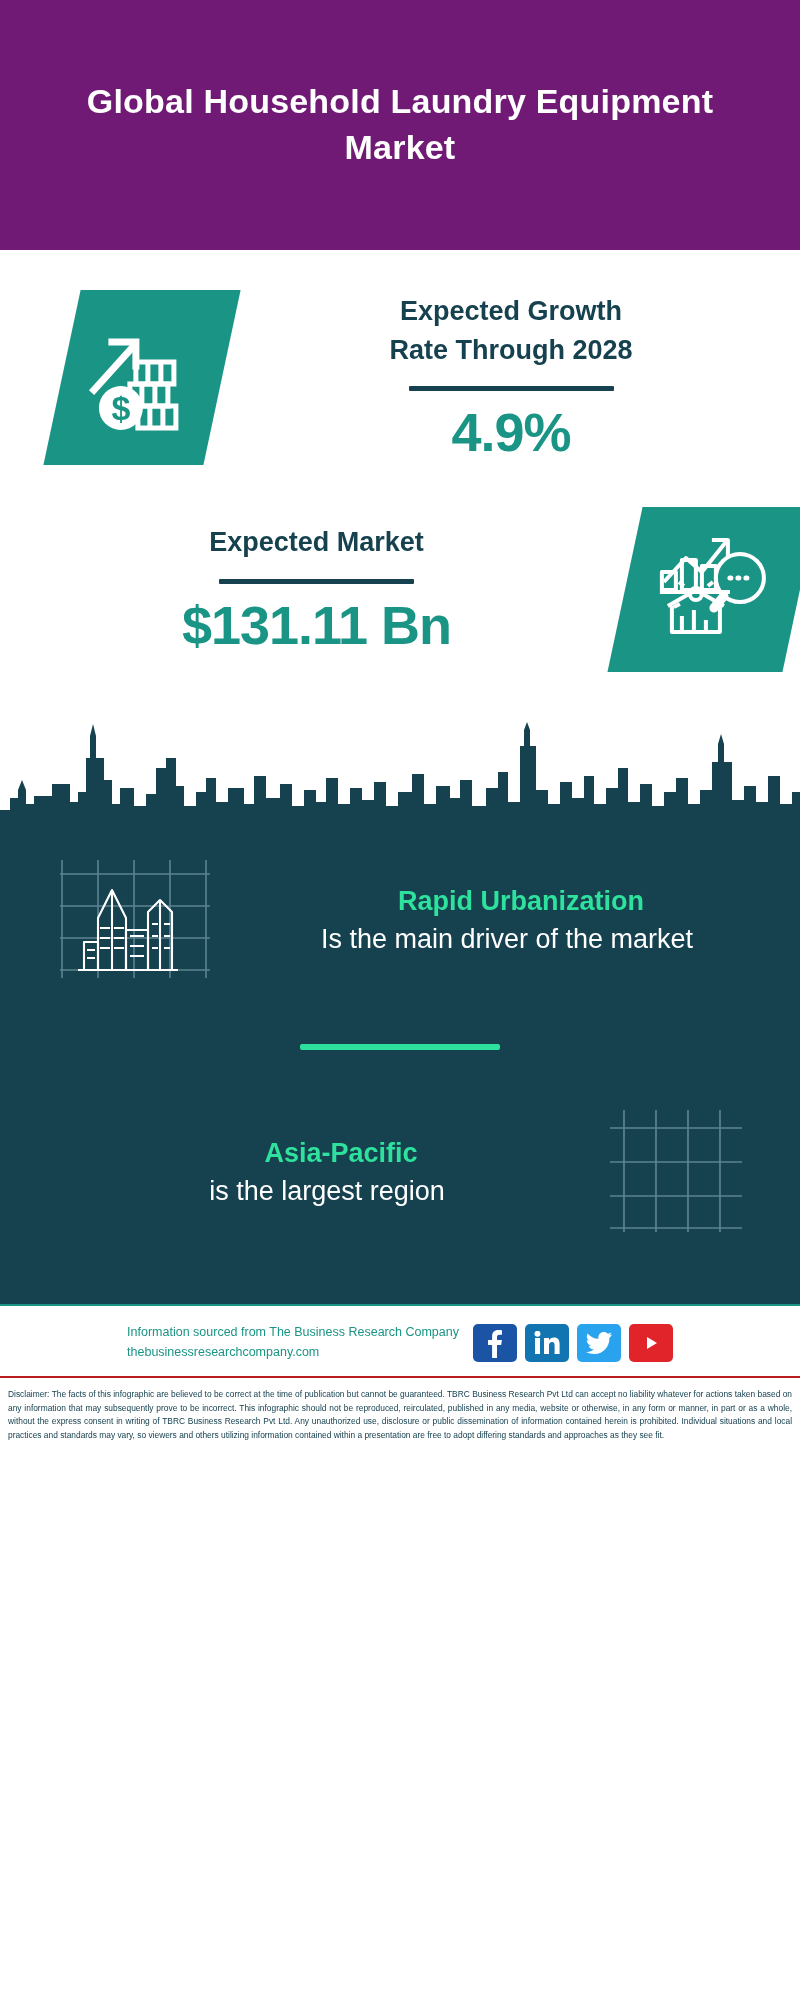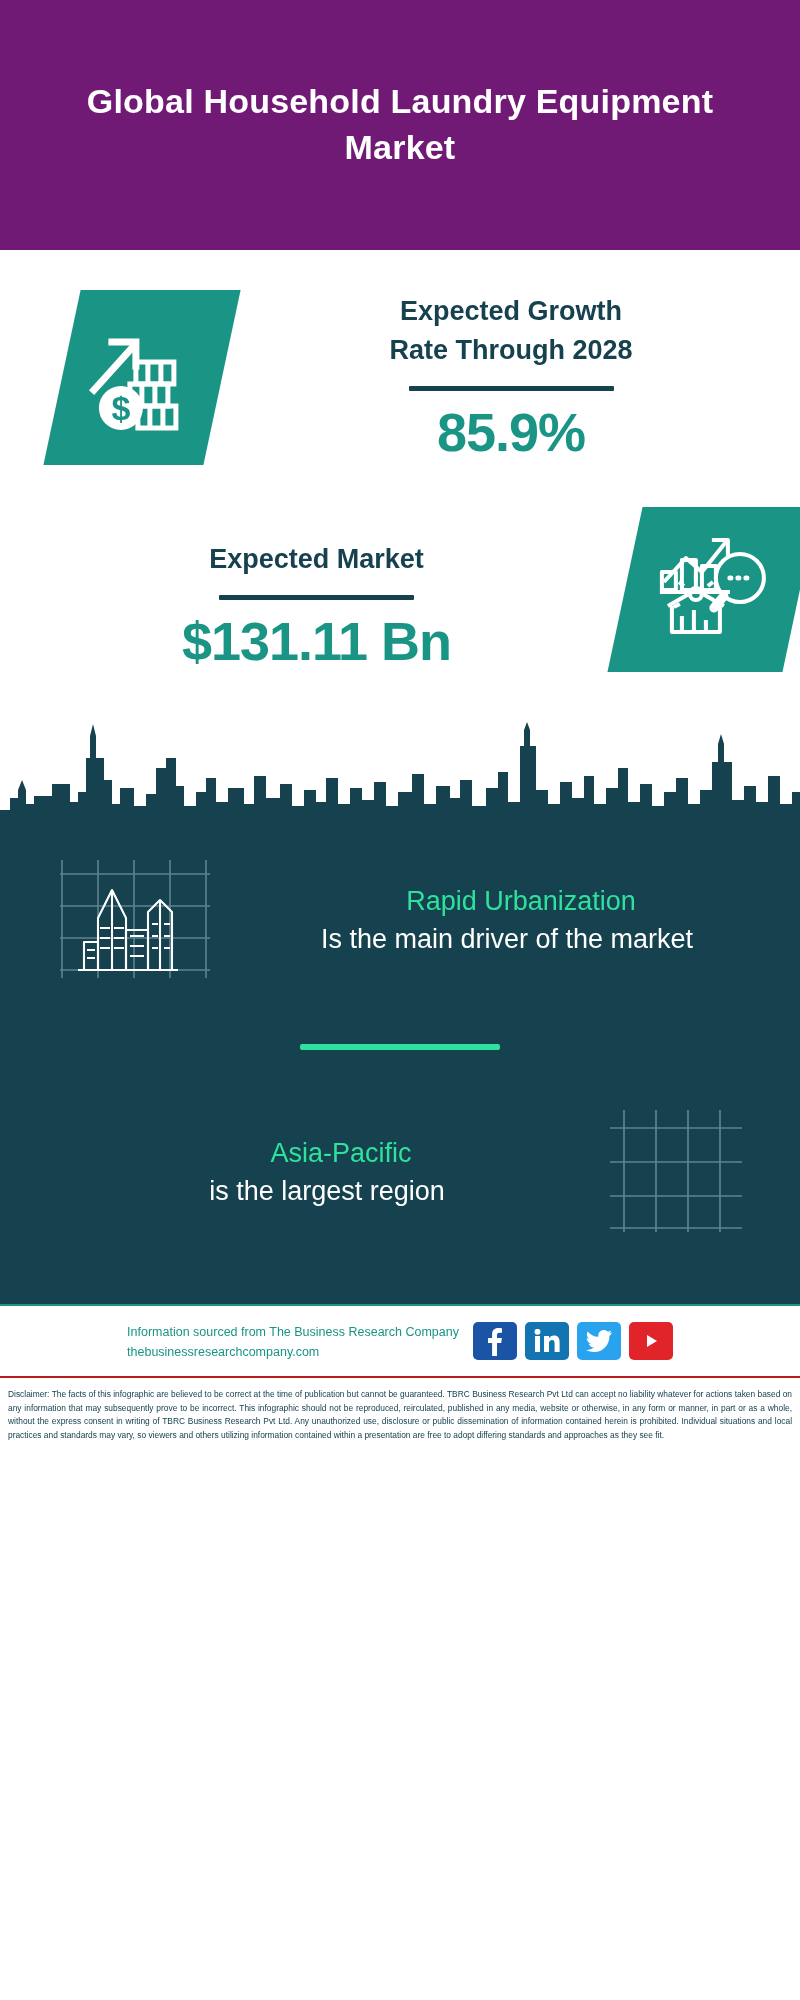--- a/index.html
+++ b/index.html
@@ -59,53 +59,53 @@
     height:5px; background:#16414f;
     width:205px; margin:16px auto 10px auto; border-radius:1px;
   }
   .bignum{
     color:#1a9485;
     font-size:54px;
     font-weight:bold;
     line-height:1.15;
     letter-spacing:-1px;
   }
-  .row-size{ padding:42px 0 0 0;align-items:flex-end; }
+  .row-size{ padding:42px 0 0 0; }
   .row-size .txtblock{ padding-left:26px; }
   .row-size .rule{ width:195px; }
 
   
   .skyline{ display:block; width:800px; height:110px; margin-top:46px; }
 
   
   .dark-zone{
     width:800px;
     background:#16414f;
     position:relative;
     padding-bottom:10px;
   }
   .fact{ display:flex; align-items:center; }
   .fact-art{ flex:none; }
   .fact-text{ flex:1; text-align:center; padding:0 26px; }
   .fact-head{
-    font-size:27px; font-weight:normal; color:#2ee19c;
+    font-size:27px; font-weight:bold; color:#2ee19c;
     line-height:1.3; margin-bottom:2px;margin-left:28px;
   }
   .fact-body{
     font-size:27px; color:#ffffff; line-height:1.35; font-weight:normal;
   }
   .greenrule{
     width:200px; height:6px; background:#2ee19c;
     margin:56px auto 56px auto; border-radius:2px;
   }
 
   
   .sourcebar{
     width:800px; background:#ffffff;
-    display:flex; align-items:flex-start; justify-content:center;
+    display:flex; align-items:flex-end; justify-content:center;
     gap:14px; padding:16px 0 14px 0;
     border-top:2px solid #1a9485;
   }
   .sourcetext{ text-align:left; }
   .sourcetext div{
     color:#1a9485; font-size:12.5px; line-height:1.6;
   }
   .social{ display:flex; gap:8px; align-items:center; }
   .sicon{
     width:44px; height:38px; border-radius:5px;
@@ -151,21 +151,21 @@
           <path d="M60 40 v22 M73 40 v22 M54 62 v22 M67 62 v22 M62 84 v22 M75 84 v22"></path>
         </g>
         <circle cx="33" cy="86" r="22" fill="#ffffff"></circle>
         <text x="33" y="98" font-family="Liberation Sans, sans-serif" font-size="34" font-weight="bold" fill="#1a9485" text-anchor="middle">$</text>
       </svg>
     </div>
     <div class="txtblock">
       <div class="kicker">Expected Growth</div>
       <div class="kicker">Rate Through 2028</div>
       <div class="rule"></div>
-      <div class="bignum">85.9%</div>
+      <div class="bignum">4.9%</div>
     </div>
   </div>
 
   <div class="row row-size">
     <div class="txtblock">
       <div class="kicker">Expected Market</div>
       <div class="rule"></div>
       <div class="bignum">$131.11 Bn</div>
     </div>
     <div class="para para-size">

